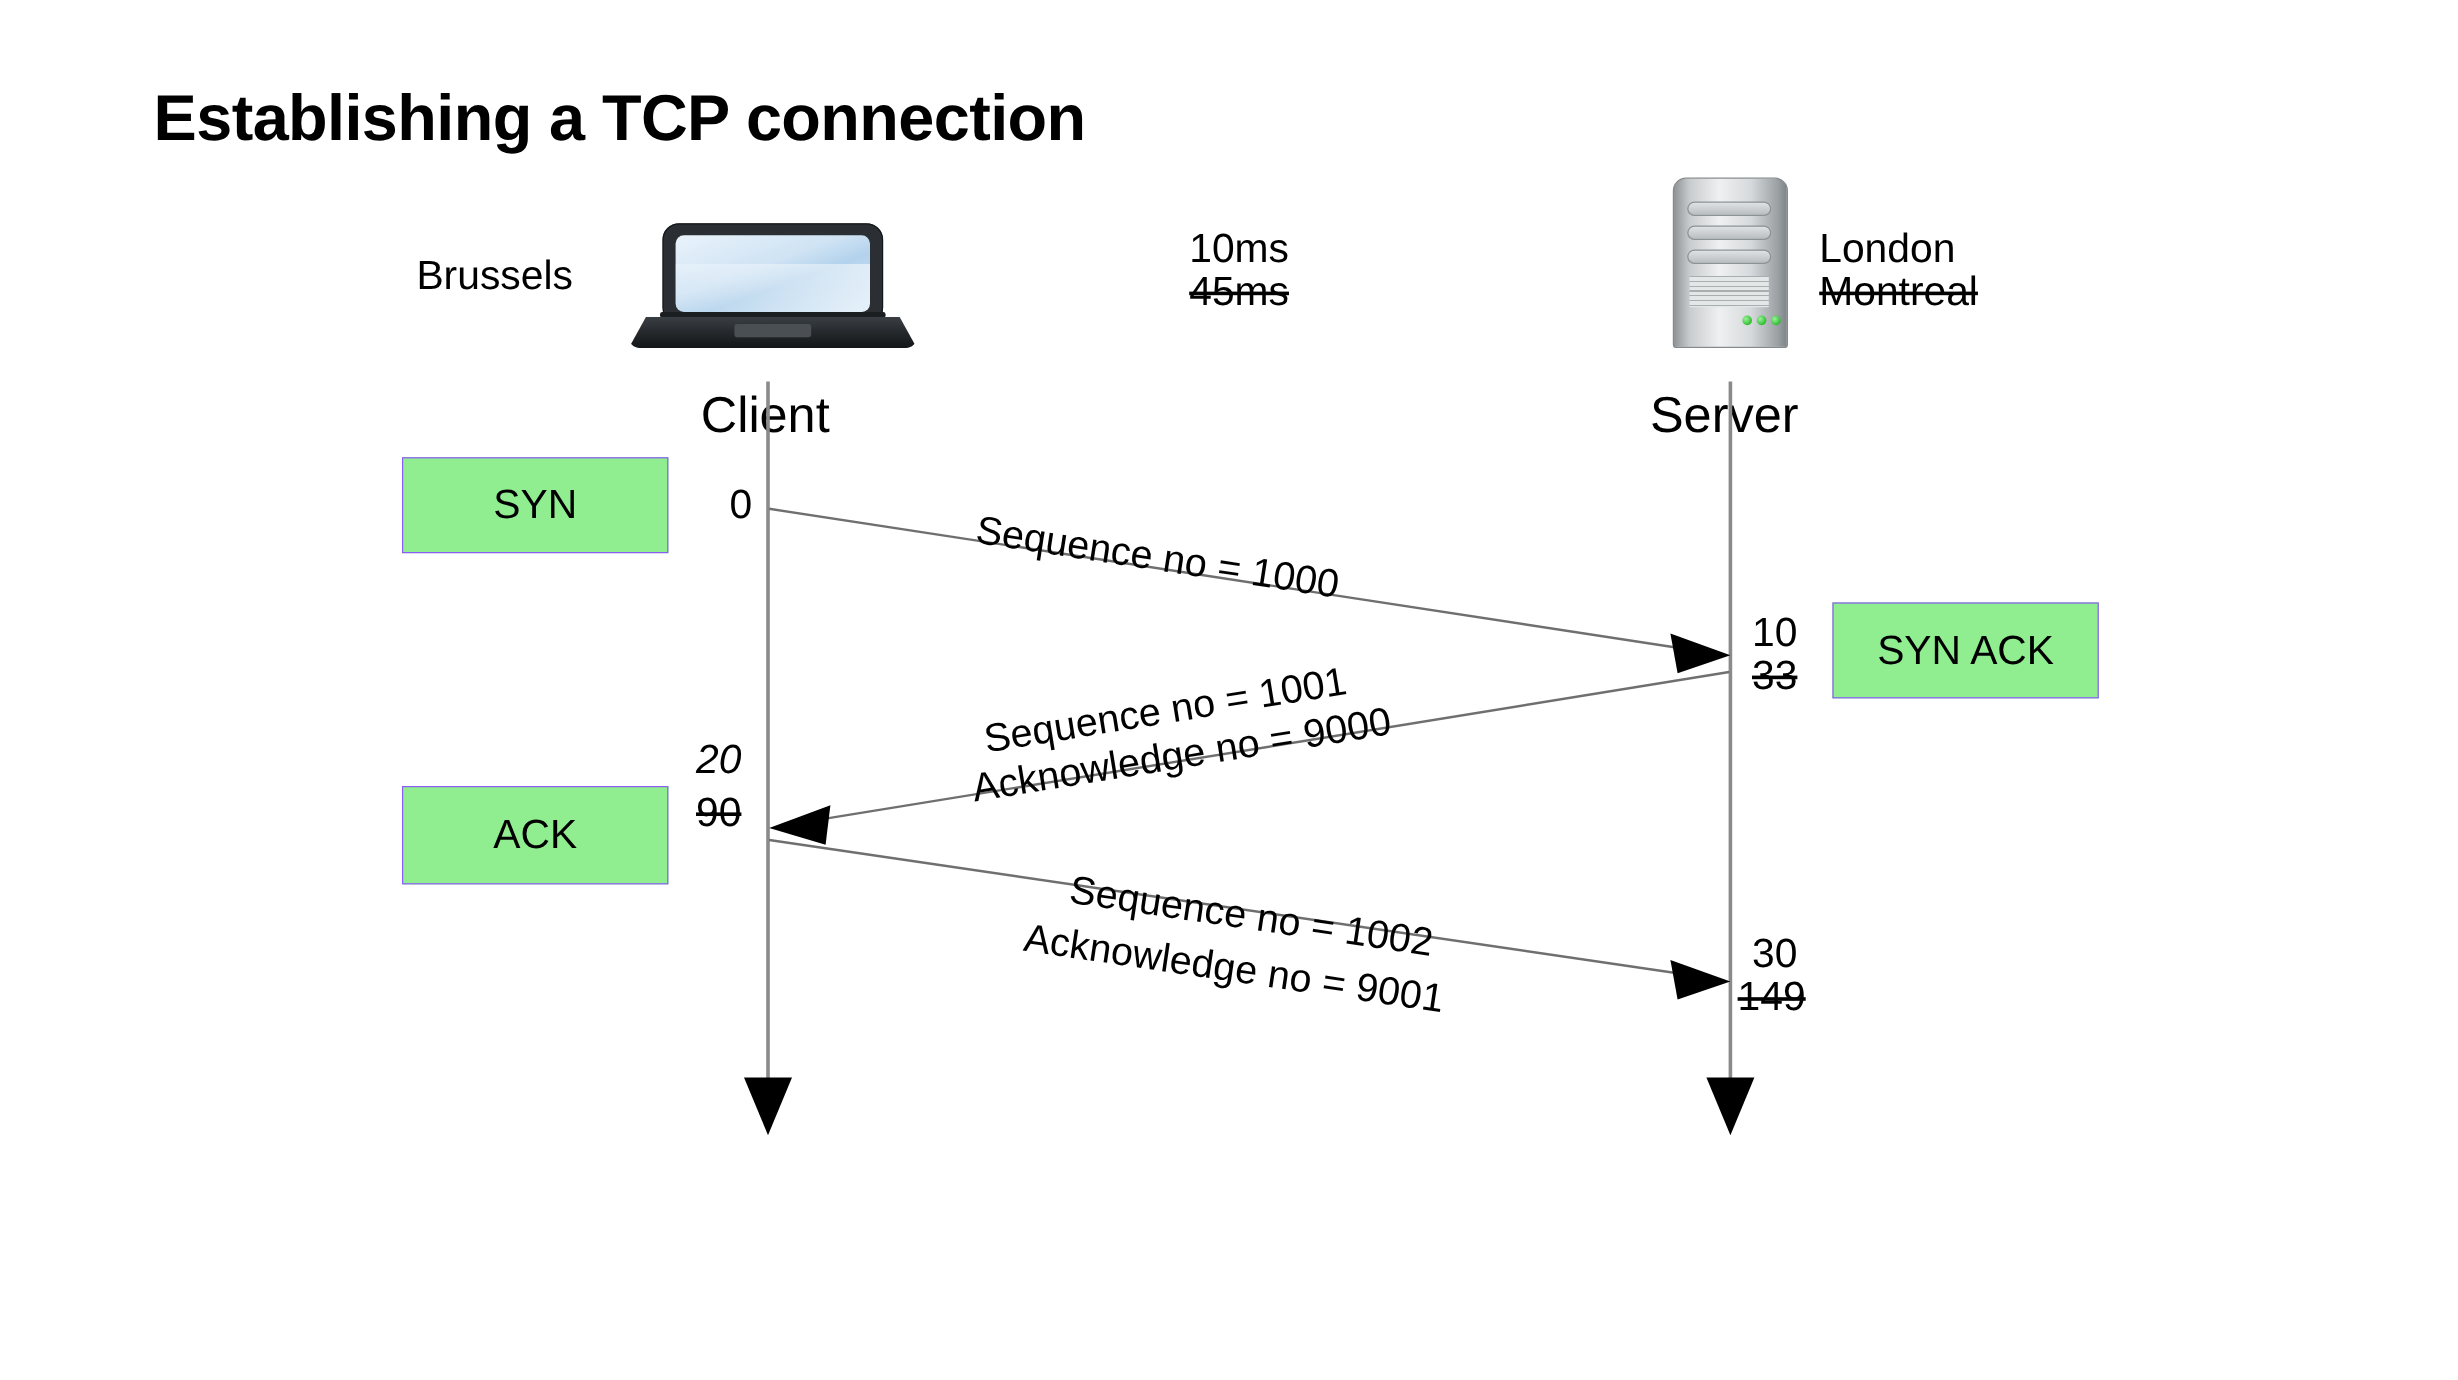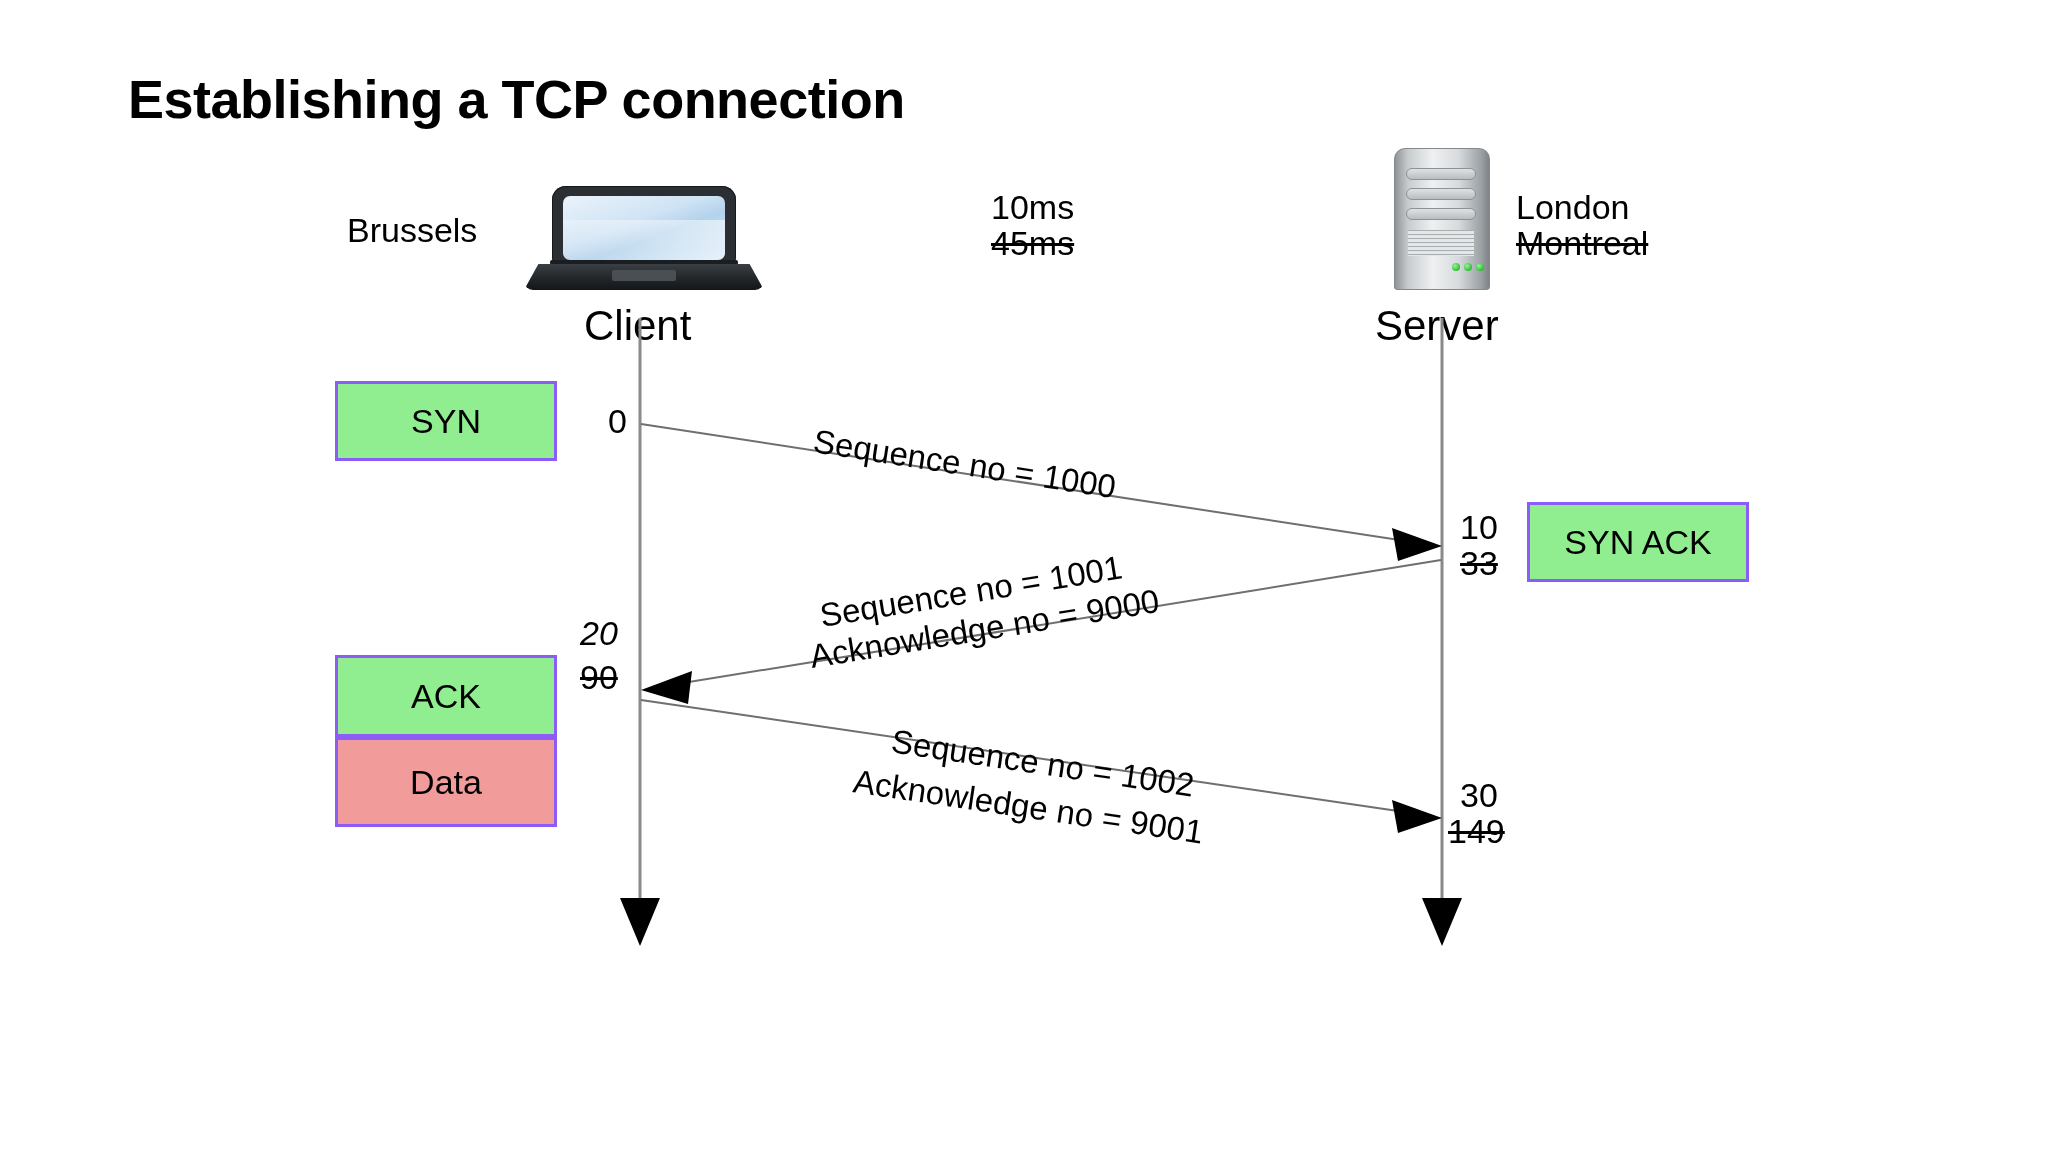--- a/index.html
+++ b/index.html
@@ -39,35 +39,36 @@
     white-space: nowrap;
     line-height: 1.0;
   }
   .label.struck {
     text-decoration: line-through;
     text-decoration-thickness: 3px;
   }
   .endpoint-name {
     font-size: 42px;
     white-space: nowrap;
+    margin-top: 20px;
   }
   .time-label {
     font-size: 34px;
     white-space: nowrap;
     line-height: 1.0;
   }
   .time-label.struck {
     text-decoration: line-through;
     text-decoration-thickness: 3px;
   }
 
   
   .legend-box {
     box-sizing: border-box;
-    border: 3px solid #8b5cf6;
+    border: 1px solid #8b5cf6;
     display: flex;
     align-items: center;
     justify-content: center;
     font-size: 34px;
     color: #000;
   }
 
   
   
   #laptop { left: 524px; top: 186px; width: 240px; height: 104px; }
@@ -204,23 +205,20 @@
   <div class="abs endpoint-name" style="left:1375px; top:302px;">Server</div>
 
   <div class="abs legend-box" style="left:335px; top:381px; width:222px; height:80px; background:#90ee90;">
     <span>SYN</span>
   </div>
 
   <div class="abs legend-box" style="left:335px; top:655px; width:222px; height:82px; background:#90ee90;">
     <span>ACK</span>
   </div>
 
-  <div class="abs legend-box" style="left:335px; top:737px; width:222px; height:90px; background:#f29b9b;">
-    <span>Data</span>
-  </div>
 
   <div class="abs legend-box" style="left:1527px; top:502px; width:222px; height:80px; background:#90ee90;">
     <span>SYN ACK</span>
   </div>
 
   <div class="abs time-label" style="left:608px; top:404px;">0</div>
 
   <div class="abs time-label" style="left:580px; top:616px;font-style:italic;">20</div>
   <div class="abs time-label struck" style="left:580px; top:660px;">90</div>
 

